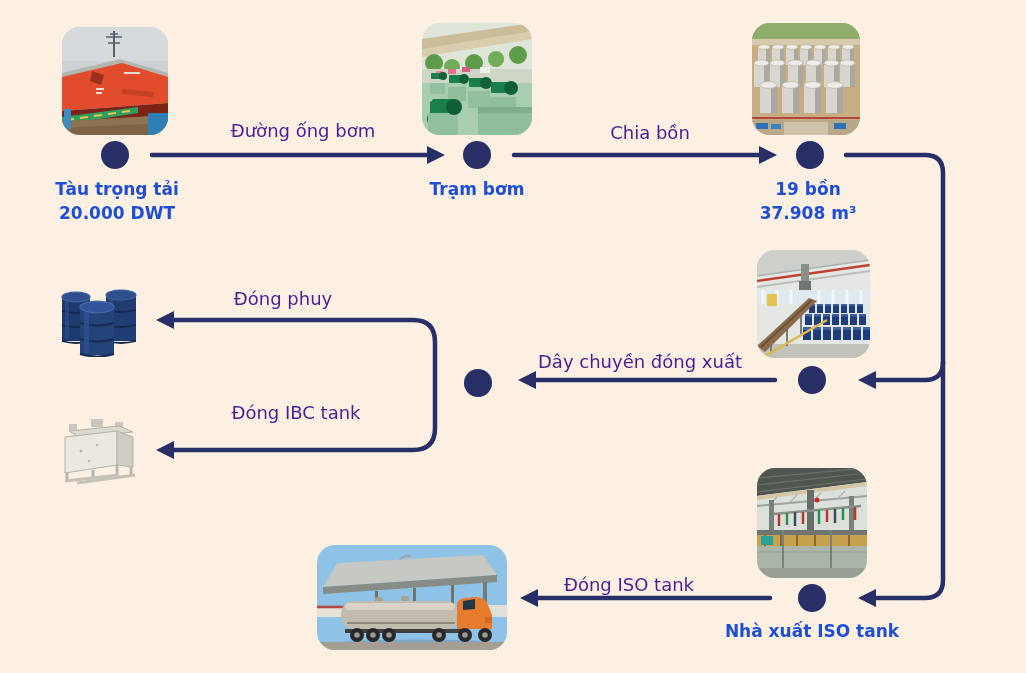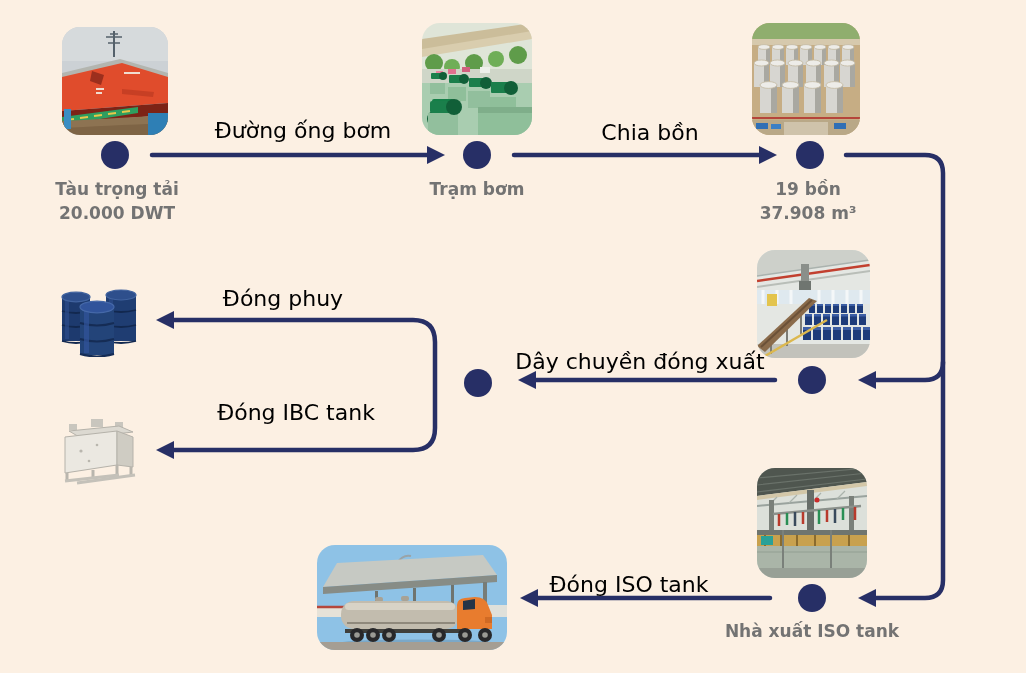--- a/index.html
+++ b/index.html
@@ -13,30 +13,30 @@
   .connectors{position:absolute;left:0;top:0;z-index:1;}
   .photo{position:absolute;z-index:2;border-radius:18px;overflow:hidden;line-height:0;}
   .photo svg{display:block;}
   .cutout{position:absolute;z-index:2;line-height:0;}
   .node-label{
     position:absolute;z-index:3;
     transform:translateX(-50%);
     text-align:center;
     font-weight:700;
     font-size:17px;line-height:24px;
-    color:#737373;
+    color:#1d4ed8;
     white-space:nowrap;
   }
   .edge-label{
     position:absolute;z-index:3;
     transform:translateX(-50%);
     text-align:center;
     font-weight:400;
-    font-size:22px;line-height:22px;
-    color:#000000;
+    font-size:18px;line-height:22px;
+    color:#4c1d95;
     white-space:nowrap;
   }
 </style>
 </head>
 <body>
 
 <div class="canvas">
 
   <svg class="connectors" width="1026" height="673" viewBox="0 0 1026 673">
     <g stroke="#272f66" stroke-width="4.5" fill="none" stroke-linecap="round">

